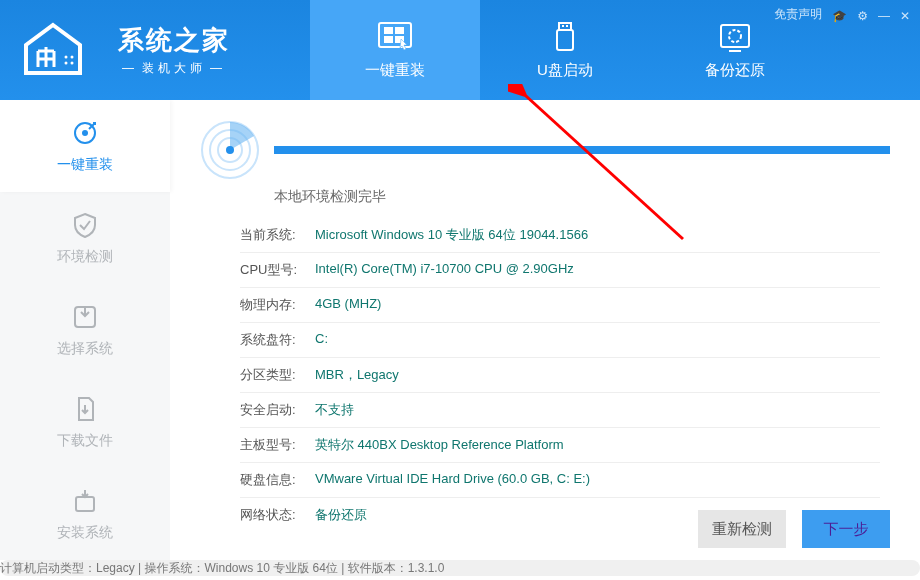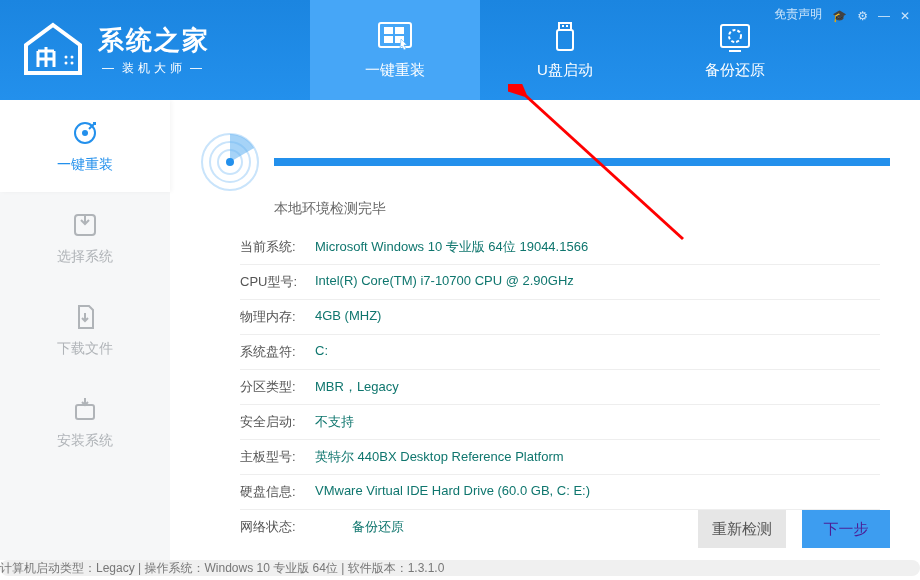--- a/index.html
+++ b/index.html
@@ -1,19 +1,19 @@
 <!DOCTYPE html>
 <html><head>
 <meta charset="utf-8">
 <style>
 * { margin: 0; padding: 0; box-sizing: border-box; font-family: "Microsoft YaHei", sans-serif; }
 body { width: 920px; height: 580px; background: #fff; overflow: hidden; position: relative; }
 
 .header { height: 100px; background: linear-gradient(to bottom, #1b85e0, #2390ec); display: flex; align-items: center; position: relative; }
-.logo-area { display: flex; align-items: center; padding-left: 18px; width: 310px; }
+.logo-area { display: flex; align-items: center; padding-left: 18px; width: 310px; gap: 20px; }
 .logo-icon { width: 70px; height: 58px; margin-right: 10px; }
 .logo-text { color: #fff; }
 .logo-title { font-size: 26px; font-weight: bold; letter-spacing: 2px; }
 .logo-sub { font-size: 12px; letter-spacing: 4px; text-align: center; margin-top: 2px; }
 .logo-sub::before, .logo-sub::after { content: "—"; margin: 0 4px; }
 
 .nav-tabs { display: flex; height: 100%; }
 .nav-tab { width: 170px; height: 100px; display: flex; flex-direction: column; align-items: center; justify-content: center; color: #fff; cursor: pointer; }
 .nav-tab.active { background: #46a6f7; }
 .nav-tab-icon { width: 40px; height: 32px; margin-bottom: 8px; display: flex; align-items: center; justify-content: center; }
@@ -22,29 +22,29 @@
 .title-ctrls { position: absolute; top: 6px; right: 10px; display: flex; align-items: flex-end; gap: 10px; color: #cce5fa; font-size: 12px; }
 .title-ctrls .tc { cursor: pointer; }
 
 .body { display: flex; height: 460px; }
 .sidebar { width: 170px; background: #f6f7f8; display: flex; flex-direction: column; padding-top: 0; }
 .side-item { height: 92px; display: flex; flex-direction: column; align-items: center; justify-content: center; color: #b0b4b8; cursor: pointer; gap: 8px; }
 .side-item.active { background: #fff; color: #2390ec; box-shadow: 2px 0 4px rgba(0,0,0,0.04); }
 .side-icon { width: 30px; height: 30px; display: flex; align-items: center; justify-content: center; }
 .side-label { font-size: 14px; }
 
-.main { flex: 1; padding: 32px 30px 0 30px; position: relative; }
+.main { flex: 1; padding: 20px 30px 0 30px; position: relative; }
 .progress-row { display: flex; align-items: center; gap: 14px; }
 .radar { width: 60px; height: 60px; }
 .progress-bar { flex: 1; height: 8px; background: #2390ec; }
 .progress-title { margin-left: 74px; color: #666; font-size: 14px; margin-top: 8px; margin-bottom: 12px; }
 
 .info-list { margin-left: 40px; margin-right: 10px; }
 .info-row { display: flex; padding: 8px 0; border-bottom: 1px solid #eee; font-size: 13px; color: #555; }
-.info-row:last-child { border-bottom: none; gap: 37px; }
+.info-row:last-child { border-bottom: none; }
 .info-label { width: 75px; color: #555; }
 .info-value { flex: 1; color: #0f766e; }
 
 .actions { position: absolute; right: 30px; bottom: 12px; display: flex; gap: 16px; }
 .btn { width: 88px; height: 38px; display: flex; align-items: center; justify-content: center; font-size: 15px; cursor: pointer; border: none; }
 .btn-gray { background: #e6e6e6; color: #555; }
 .btn-blue { background: #3d9df0; color: #4c1d95; }
 
 .footer { height: 16px; background: #f0f0f0; display: flex; align-items: center; font-size: 12px; color: #777; border-radius: 10px; }
 
@@ -121,20 +121,29 @@
             <circle cx="14" cy="14" r="10" fill="none" stroke="#2390ec" stroke-width="2"></circle>
             <circle cx="14" cy="14" r="3" fill="#2390ec"></circle>
             <path d="M18 10 L24 4 M22 4 L24 4 L24 6" stroke="#2390ec" stroke-width="2" fill="none"></path>
           </svg>
         </div>
       <div class="side-label">一键重装</div>
     </div>
     <div class="side-item">
       <div class="side-icon">
           <svg width="28" height="28" viewBox="0 0 28 28">
+            <path d="M14 3 L24 7 L24 14 C24 20 19 24 14 26 C9 24 4 20 4 14 L4 7 Z" fill="none" stroke="#b0b4b8" stroke-width="2"></path>
+            <path d="M9 14 L13 18 L19 10" fill="none" stroke="#b0b4b8" stroke-width="2"></path>
+          </svg>
+        </div>
+      <div class="side-label">环境检测</div>
+    </div>
+    <div class="side-item">
+      <div class="side-icon">
+          <svg width="28" height="28" viewBox="0 0 28 28">
             <rect x="4" y="4" width="20" height="20" rx="3" fill="none" stroke="#b0b4b8" stroke-width="2"></rect>
             <path d="M14 4 L14 12 M10 9 L14 13 L18 9" stroke="#b0b4b8" stroke-width="2" fill="none"></path>
           </svg>
         </div>
       <div class="side-label">选择系统</div>
     </div>
     <div class="side-item">
       <div class="side-icon">
           <svg width="28" height="28" viewBox="0 0 28 28">
             <path d="M8 3 L18 3 L22 7 L22 25 L8 25 Z" fill="none" stroke="#b0b4b8" stroke-width="2"></path>

